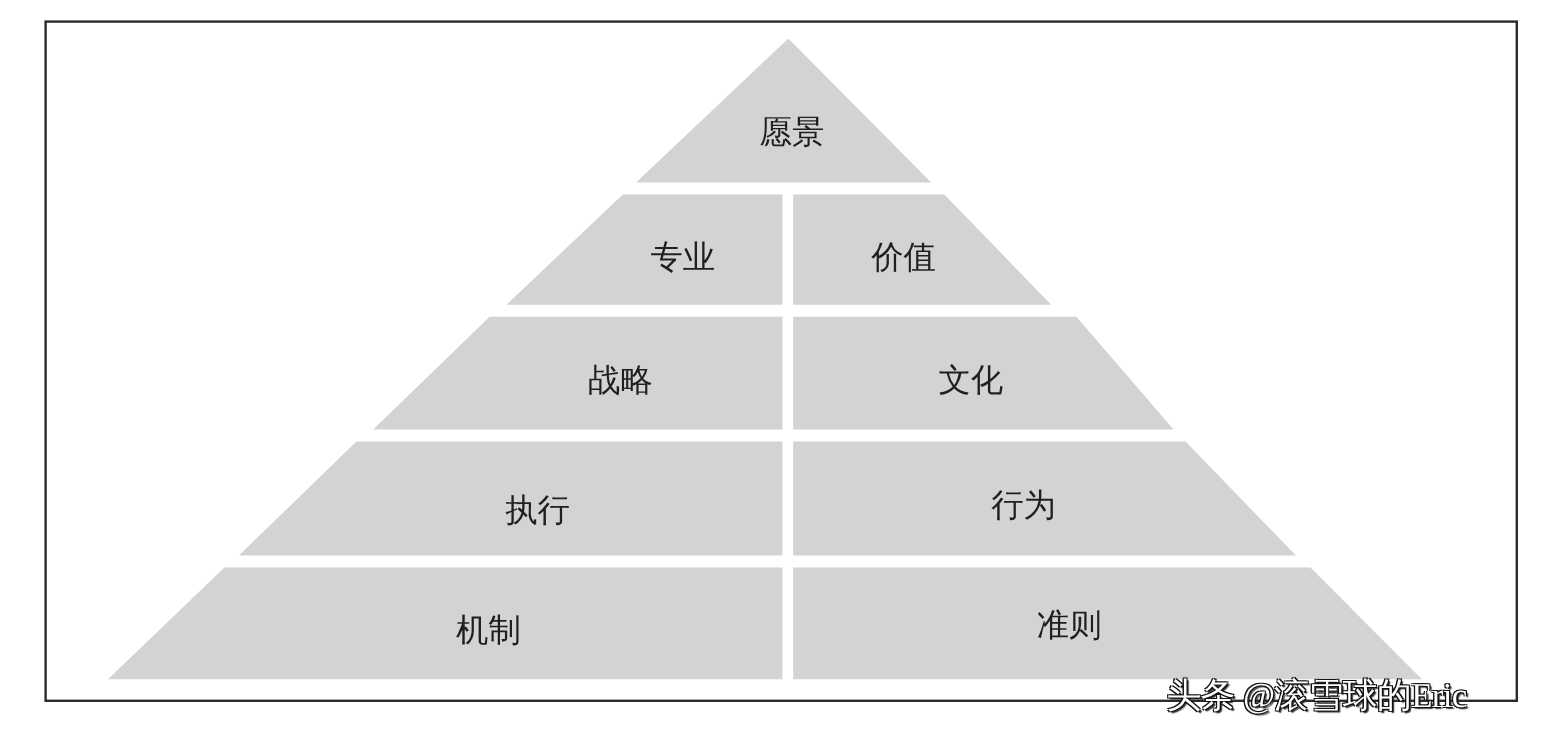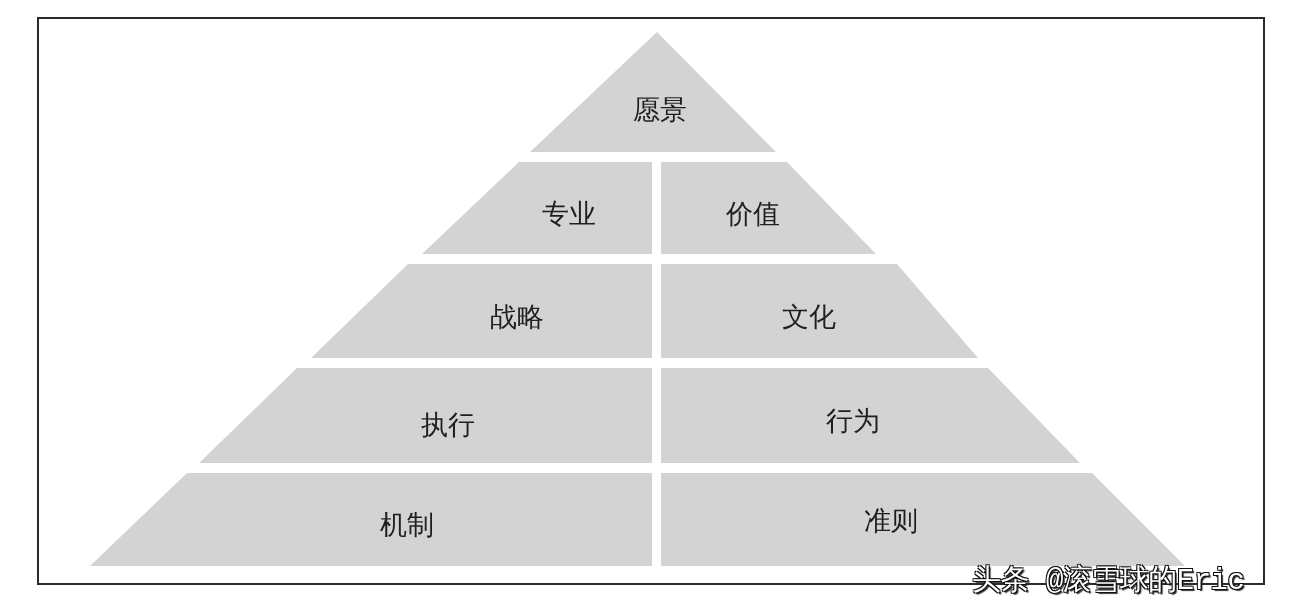--- a/index.html
+++ b/index.html
@@ -9,21 +9,21 @@
       border: 2px solid #2b2b2b; box-sizing: border-box; background: #ffffff;
     }
     svg.pyramid { position: absolute; left: 0; top: 0; }
     .tier { fill: #d3d3d3; }
     .label {
       font-family: "DejaVu Serif", "Liberation Serif", serif;
       font-size: 27px; fill: #1f1f1f;
     }
     .watermark {
       position: absolute; left: 972px; top: 560px;
-      font-family: Liberation Mono, monospace;
+      font-family: Liberation Serif, serif;
       font-size: 29px; color: #ffffff; letter-spacing: -0.5px;
       text-shadow: 1px 1px 0 #111, -1px -1px 0 #111, 1px -1px 0 #111, -1px 1px 0 #111, 2px 2px 1px #333;
       white-space: nowrap;
     }
   </style>
 </head>
 <body>
 
 <div class="frame"></div>
 

